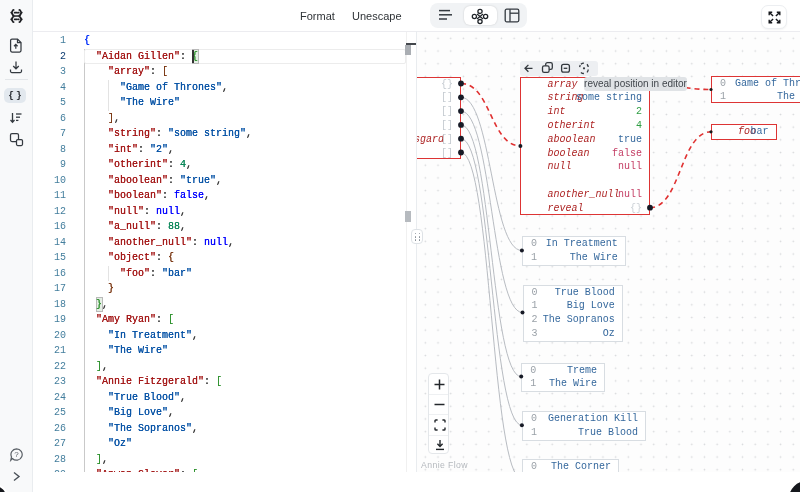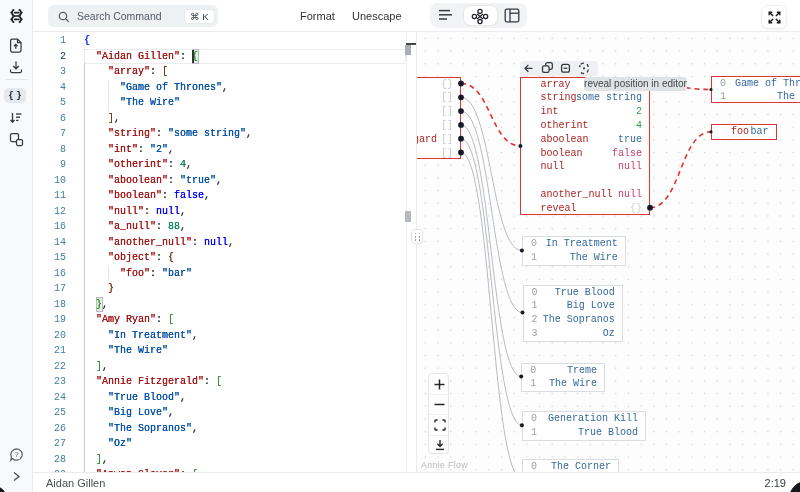--- a/index.html
+++ b/index.html
@@ -29,21 +29,21 @@
   background-image:radial-gradient(circle, #d6d8da 0.7px, transparent 1.1px);
   background-size:12.7px 12.7px; background-position:3px 1px; }
 #gdiv { left:416px; top:31px; width:1px; height:441px; background:#e9ecef; z-index:6; }
 .node { position:absolute; background:#fff; font-family:"Liberation Mono", monospace;
   font-size:10px; font-weight:400; z-index:3; }
 .gnode { border:1px solid #d8dde2; }
 .rnode { border:1.1px solid #dd3434; }
 .nrow { position:absolute; left:0; width:100%; height:13.8px; line-height:13.8px; }
 .idx { position:absolute; left:8px; color:#9aa1a8; }
 .val { position:absolute; right:7px; color:#35689d; }
-.key { position:absolute; left:19px; color:#ad2424; }
+.key { position:absolute; left:26px; color:#ad2424;font-style:italic; }
 .gr { color:#c5cbd1; }
 #status { left:33px; top:472px; width:767px; height:20px; background:#fff;
   border-top:1px solid #e9ecef; z-index:20; }
 #segctl { left:430px; top:3px; width:97px; height:24.5px; background:#f1f3f5; border-radius:8px; z-index:6; }
 #segsel { position:absolute; left:33.5px; top:2.8px; width:33px; height:19px; background:#fff;
   border-radius:6px; box-shadow:0 0 2px rgba(0,0,0,0.18); }
 #fsbtn { left:761px; top:5px; width:26px; height:24px; background:#fff; border:1px solid #eceef1;
   border-radius:7px; box-shadow:0 1px 2px rgba(0,0,0,0.05); z-index:6; }
 #zoomcol { left:428px; top:373px; width:21px; height:81px; background:#fff;
   border:1px solid #e4e7ea; border-radius:4px; z-index:6; }
@@ -209,28 +209,20 @@
       </div>
 <div class="node gnode" style="left:105.9px;top:427.8px;width:97.1px;height:15.8px">
         <div class="nrow" style="top:0.00px">
           <span class="idx">0</span>
           <span class="val">The Corner</span>
         </div>
       </div>
   </div>
   <div class="abs" id="gdiv"></div>
   <div class="abs" id="hdr">
-    <div class="abs" id="searchbox">
-      <svg class="abs" style="left:10px;top:5.5px" width="12" height="12" viewBox="0 0 12 12">
-        <circle cx="5" cy="5" r="3.7" fill="none" stroke="#555e66" stroke-width="1.25"></circle>
-        <line x1="7.9" y1="7.9" x2="10.7" y2="10.7" stroke="#555e66" stroke-width="1.25"></line>
-      </svg>
-      <span class="txt">Search Command</span>
-      <span id="kbd">⌘&nbsp;K</span>
-    </div>
     <div class="hbtn" style="left:267px">Format</div>
     <div class="hbtn" style="left:319px">Unescape</div>
   </div>
   <div class="abs" id="hdrline"></div>
   <div class="abs" id="editor">
 <div class="guide" style="left:51.0px;top:17.50px;height:434.00px;background:#c9c9c9"></div>
 <div class="guide" style="left:75.0px;top:48.50px;height:31.00px"></div>
 <div class="guide" style="left:75.0px;top:234.50px;height:15.50px"></div>
 <div style="position:absolute;left:50.5px;top:17.50px;width:322px;height:15.50px;border:1px solid #ececec;border-radius:2px"></div>
 <div style="position:absolute;left:158.5px;top:18.00px;width:7.0px;height:14.50px;background:rgba(0,100,0,0.10);border:1px solid #b9b9b9"></div>
@@ -434,19 +426,15 @@
 </svg>
 <svg class="abs" style="left:8.5px;top:447px" width="15" height="15" viewBox="0 0 15 15">
   <path d="M7.5 1.8 a5.7 5.7 0 1 1 -4.1 9.7 L1.8 13.2 L2.5 9.9 A5.7 5.7 0 0 1 7.5 1.8 Z" fill="none" stroke="#5a6066" stroke-width="1.2"></path>
   <text x="7.5" y="10.2" font-size="8" fill="#5a6066" text-anchor="middle" font-family="Liberation Sans">?</text>
 </svg>
 <svg class="abs" style="left:11px;top:471px" width="11" height="11" viewBox="0 0 11 11">
   <path d="M3 1.5 L8 5.5 L3 9.5" fill="none" stroke="#495057" stroke-width="1.4"></path>
 </svg>
 
   </div>
-  <div class="abs" id="status">
-    <div class="abs" style="left:13px;top:4px;font-size:11px;color:#495057">Aidan Gillen</div>
-    <div class="abs" style="right:14px;top:4px;font-size:11px;color:#343a46">2:19</div>
-  </div>
   <div class="abs" style="left:-18px;top:484px;width:26px;height:26px;border-radius:50%;background:#16181d;border:2px solid #fff;z-index:40"></div>
   <div class="abs" style="left:786.5px;top:478.5px;width:39px;height:39px;border-radius:50%;background:#16181d;border:2px solid #fff;z-index:40"></div>
 </div>
 
 </body></html>

